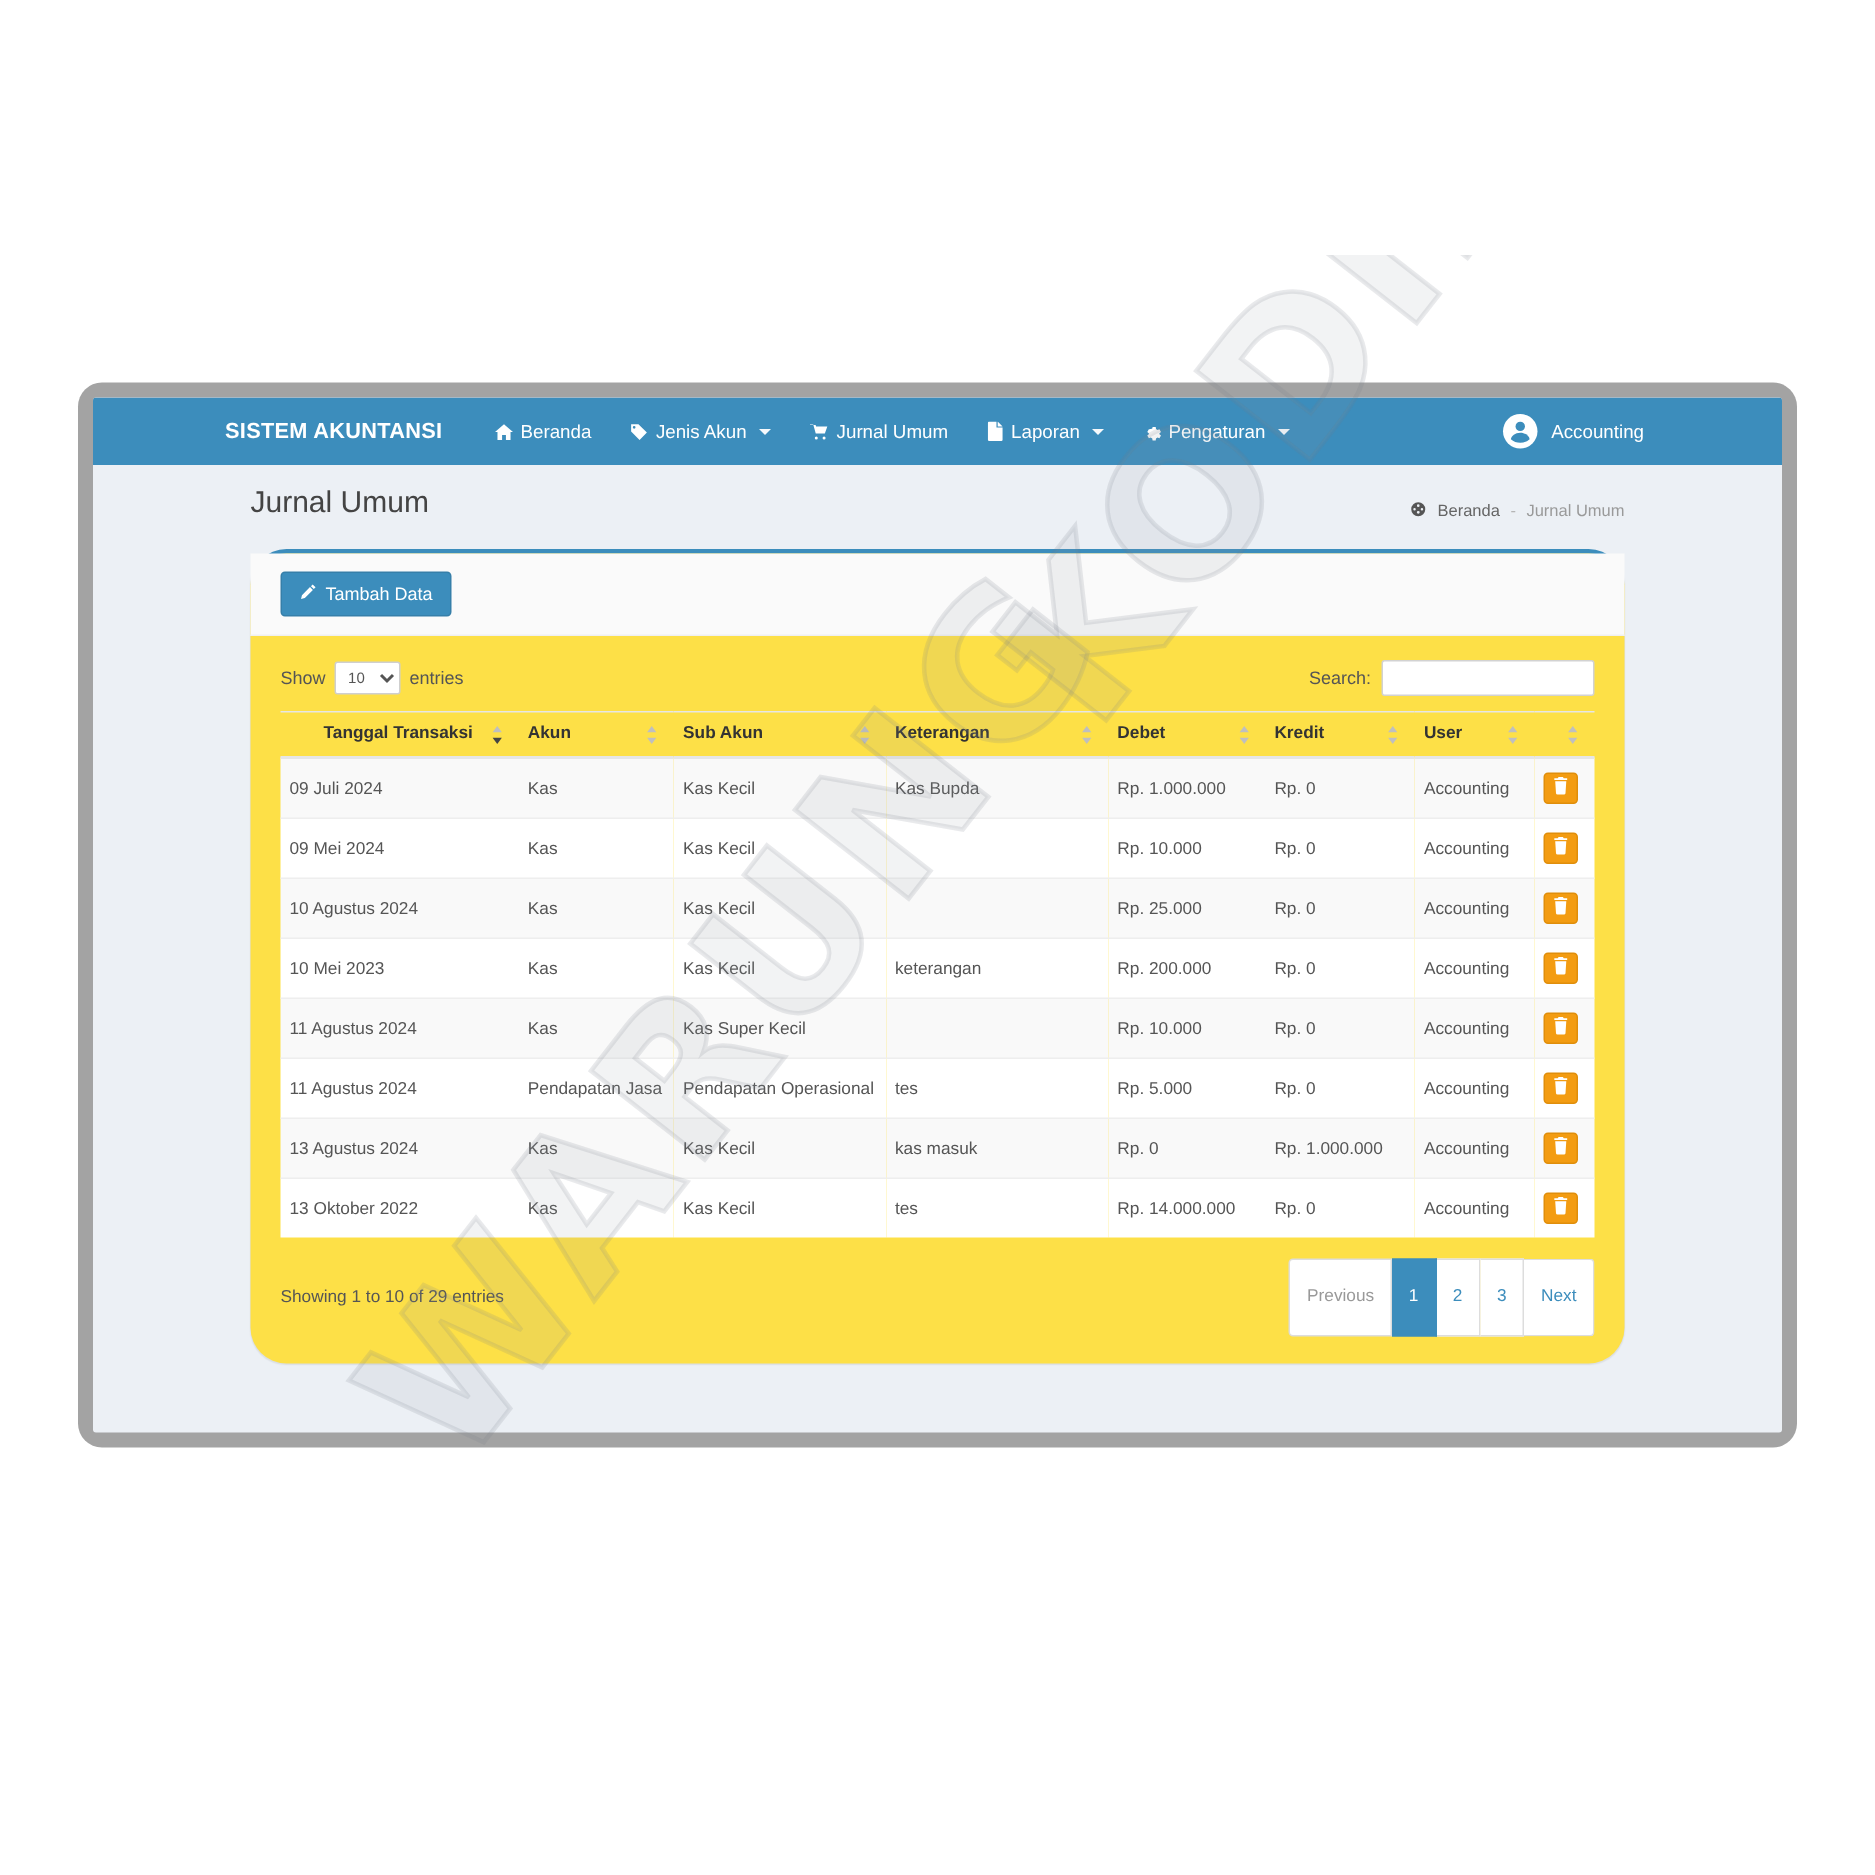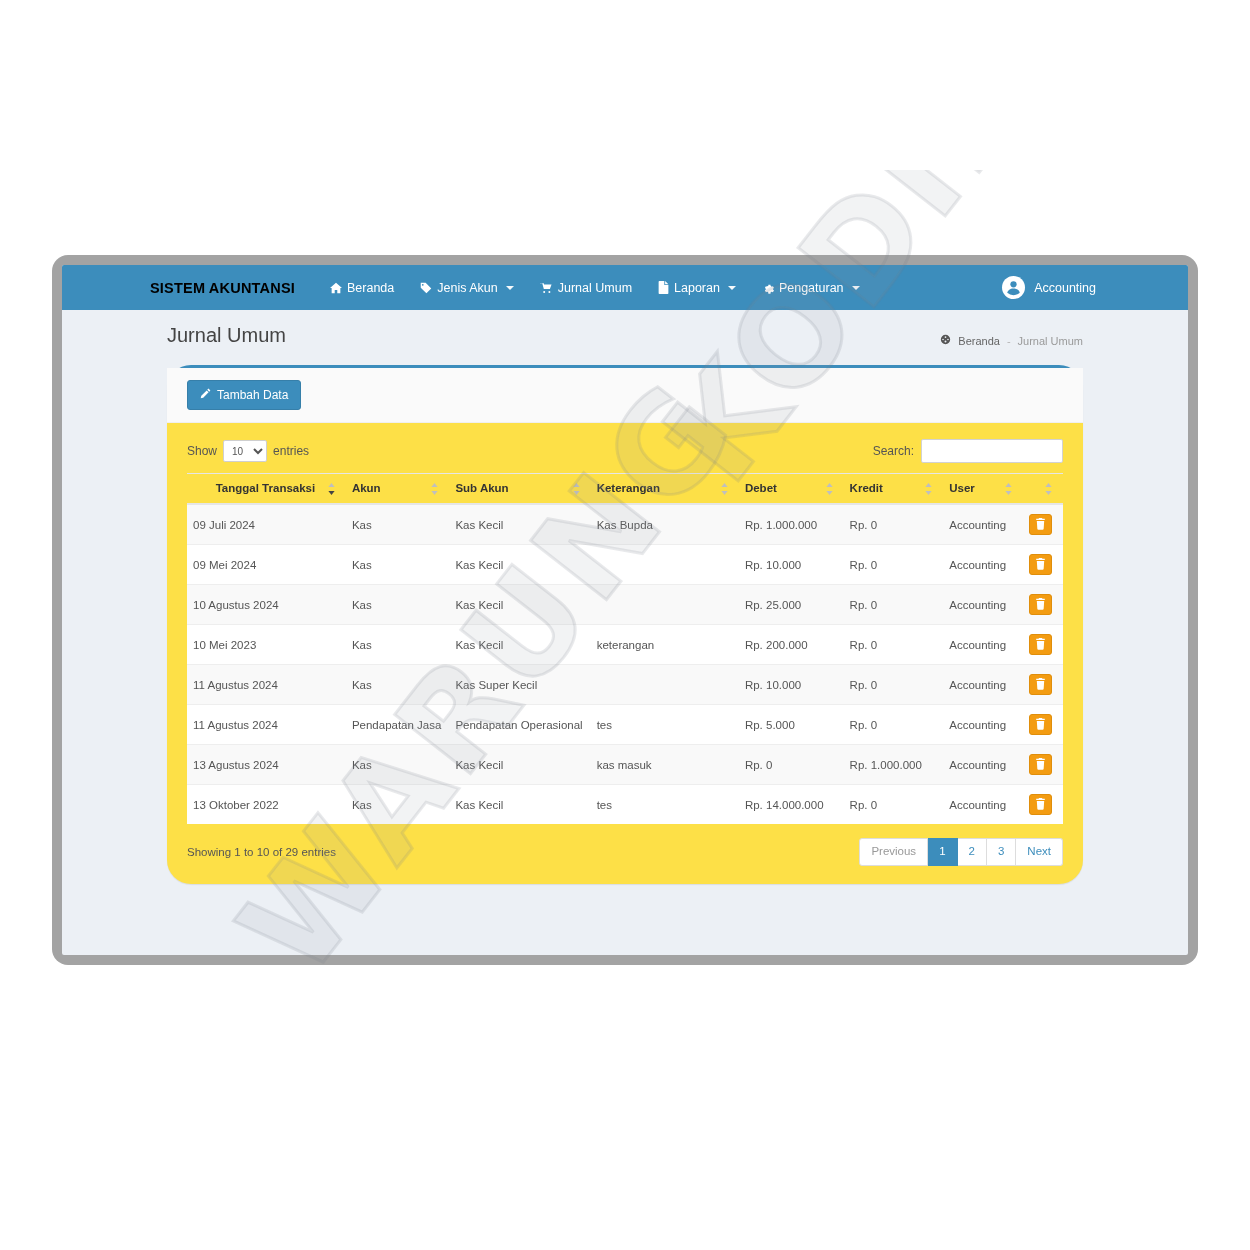--- a/index.html
+++ b/index.html
@@ -80,21 +80,21 @@
   
   .navbar {
     height: 45px;
     background: #3c8dbc;
     display: flex;
     align-items: center;
     position: relative;
     padding: 0 0 0 0;
   }
   .brand {
-    color: #000000;
+    color: #ffffff;
     font-weight: bold;
     font-size: 14.5px;
     letter-spacing: 0.2px;
     margin-left: 88px;
     margin-right: 22px;
     white-space: nowrap;
   }
   .nav-items {
     display: flex;
     align-items: center;
@@ -290,21 +290,21 @@
     display: flex;
     justify-content: space-between;
     align-items: center;
     padding: 14px 0 6px 0;
   }
   .dt-info { font-size: 11.5px; color: #555555; }
   .pagination { display: flex; }
   .pg {
     border: 1px solid #dddddd;
     border-left-width: 0;
-    padding: 6px 11px;
+    padding: 18px 11px;
     font-size: 11.5px;
     color: #3c8dbc;
     background: #ffffff;
     cursor: pointer;
     line-height: 1.2;
   }
   .pg:first-child { border-left-width: 1px; border-radius: 3px 0 0 3px; }
   .pg:last-child { border-radius: 0 3px 3px 0; text-align: right; }
   .pg.disabled { color: #999999; cursor: default; }
   .pg.active {

